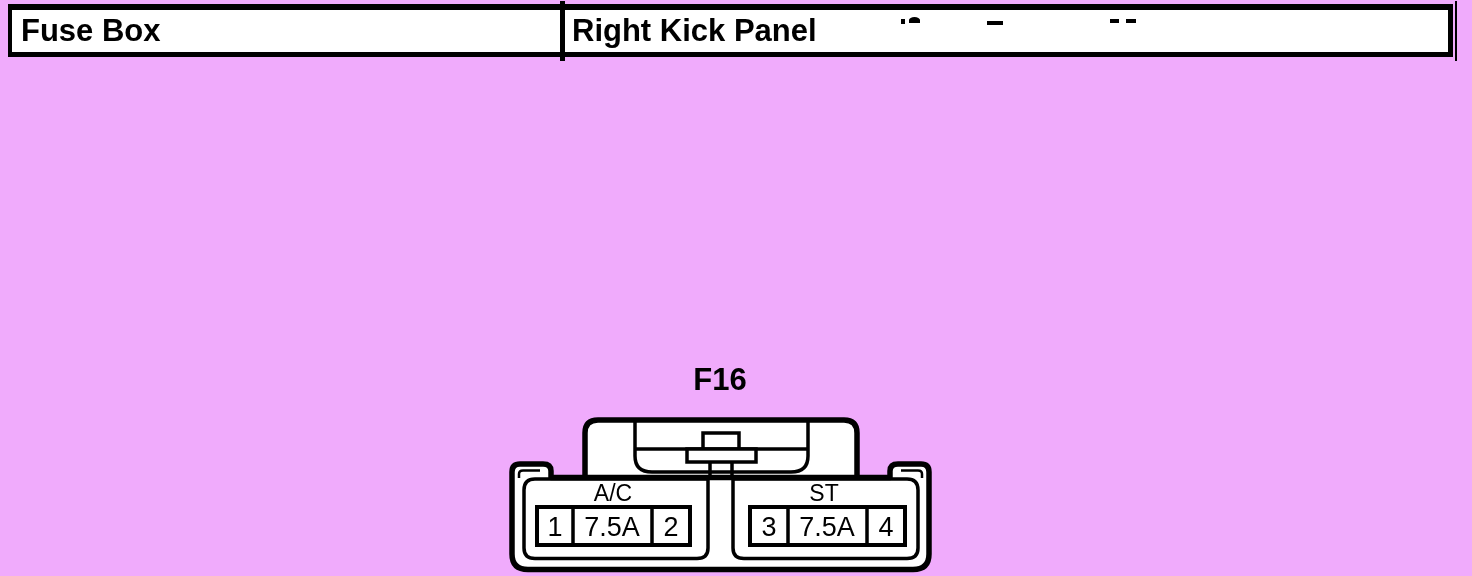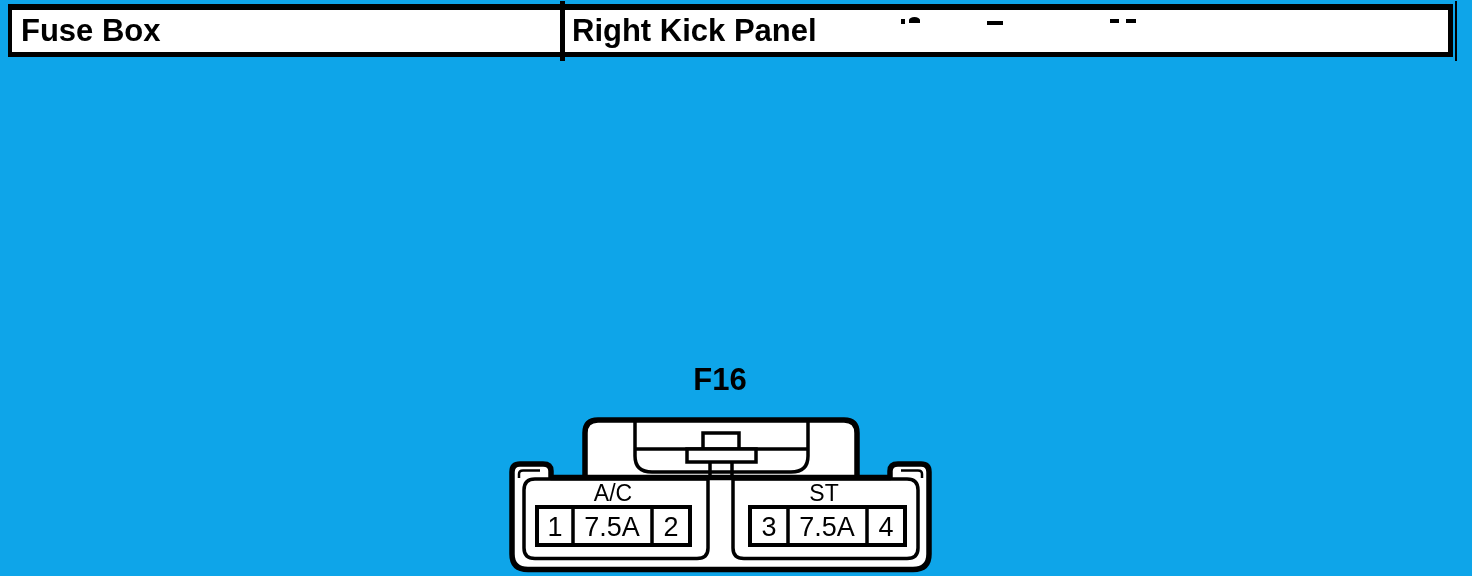--- a/index.html
+++ b/index.html
@@ -1,20 +1,20 @@
 <!DOCTYPE html>
 <html><head>
 <meta charset="utf-8">
 <style>
   html, body { margin: 0; padding: 0; background: #ffffff; }
   .page {
     position: relative;
     width: 1472px;
     height: 576px;
-    background: #0ea5e9;
+    background: #f0abfc;
     overflow: hidden;
     font-family: "Liberation Sans", sans-serif;
   }
 
   
   .header-table {
     position: absolute;
     left: 8px;
     top: 4px;
     width: 1445px;

